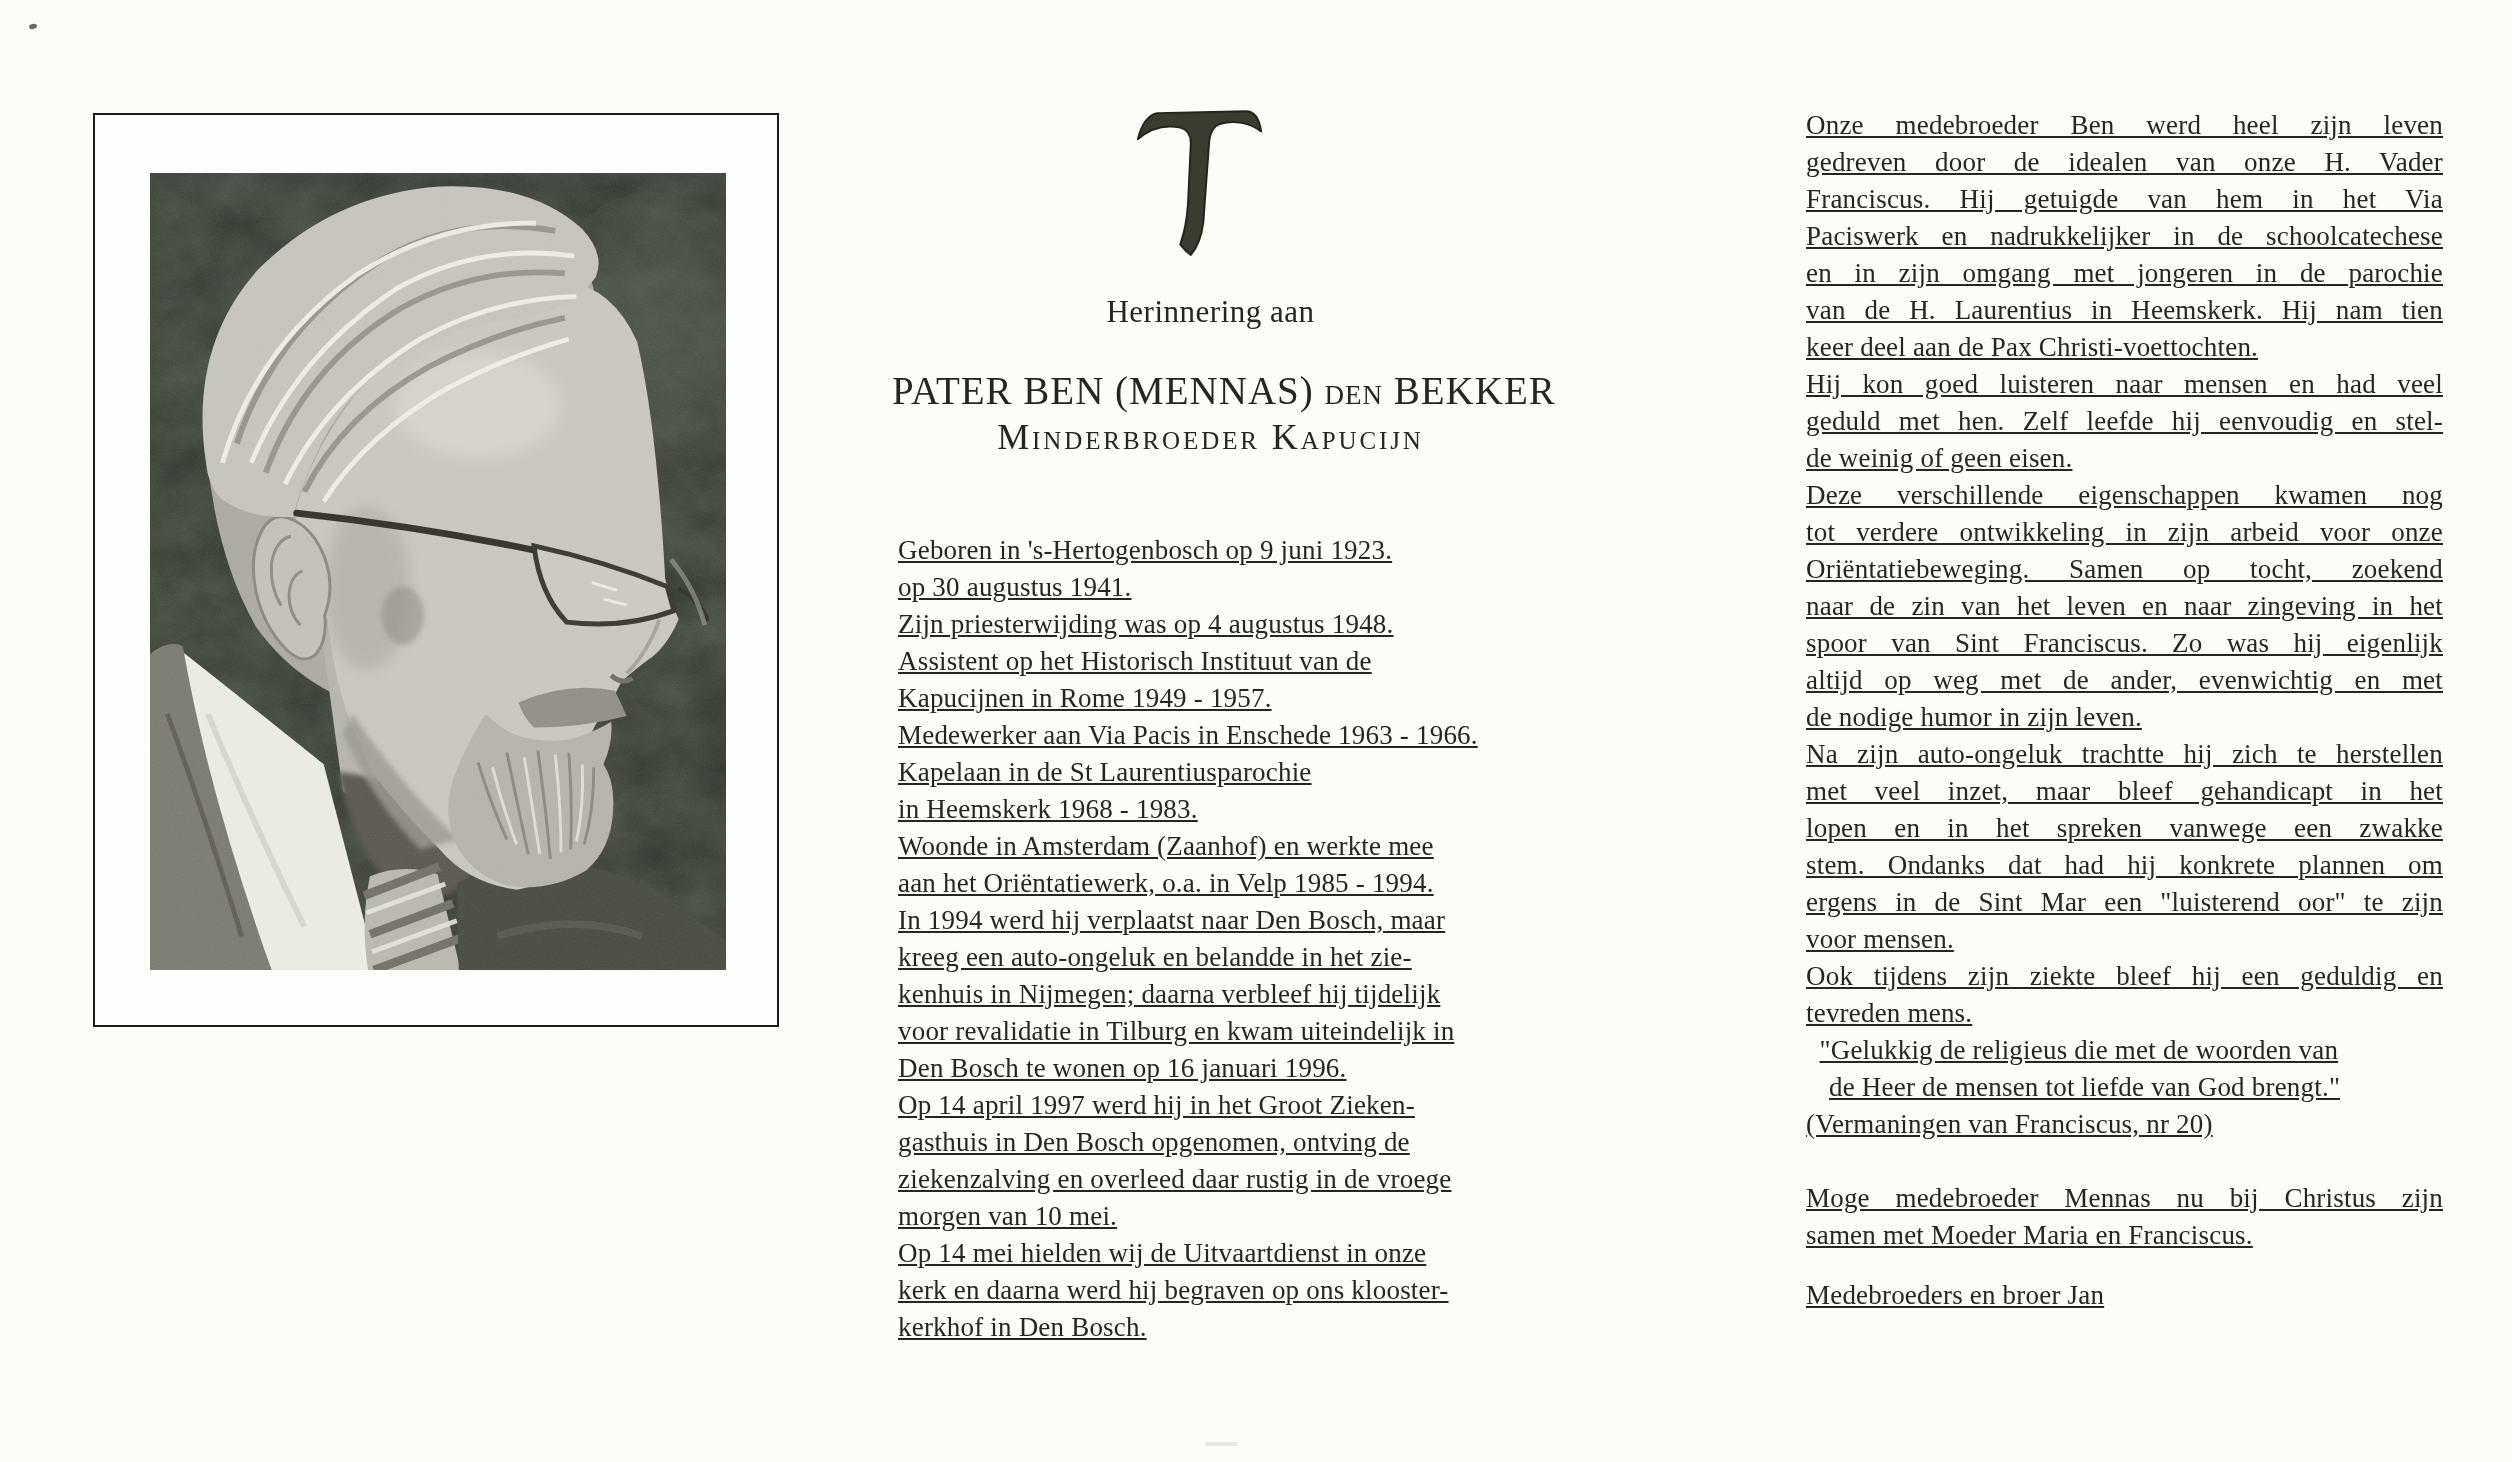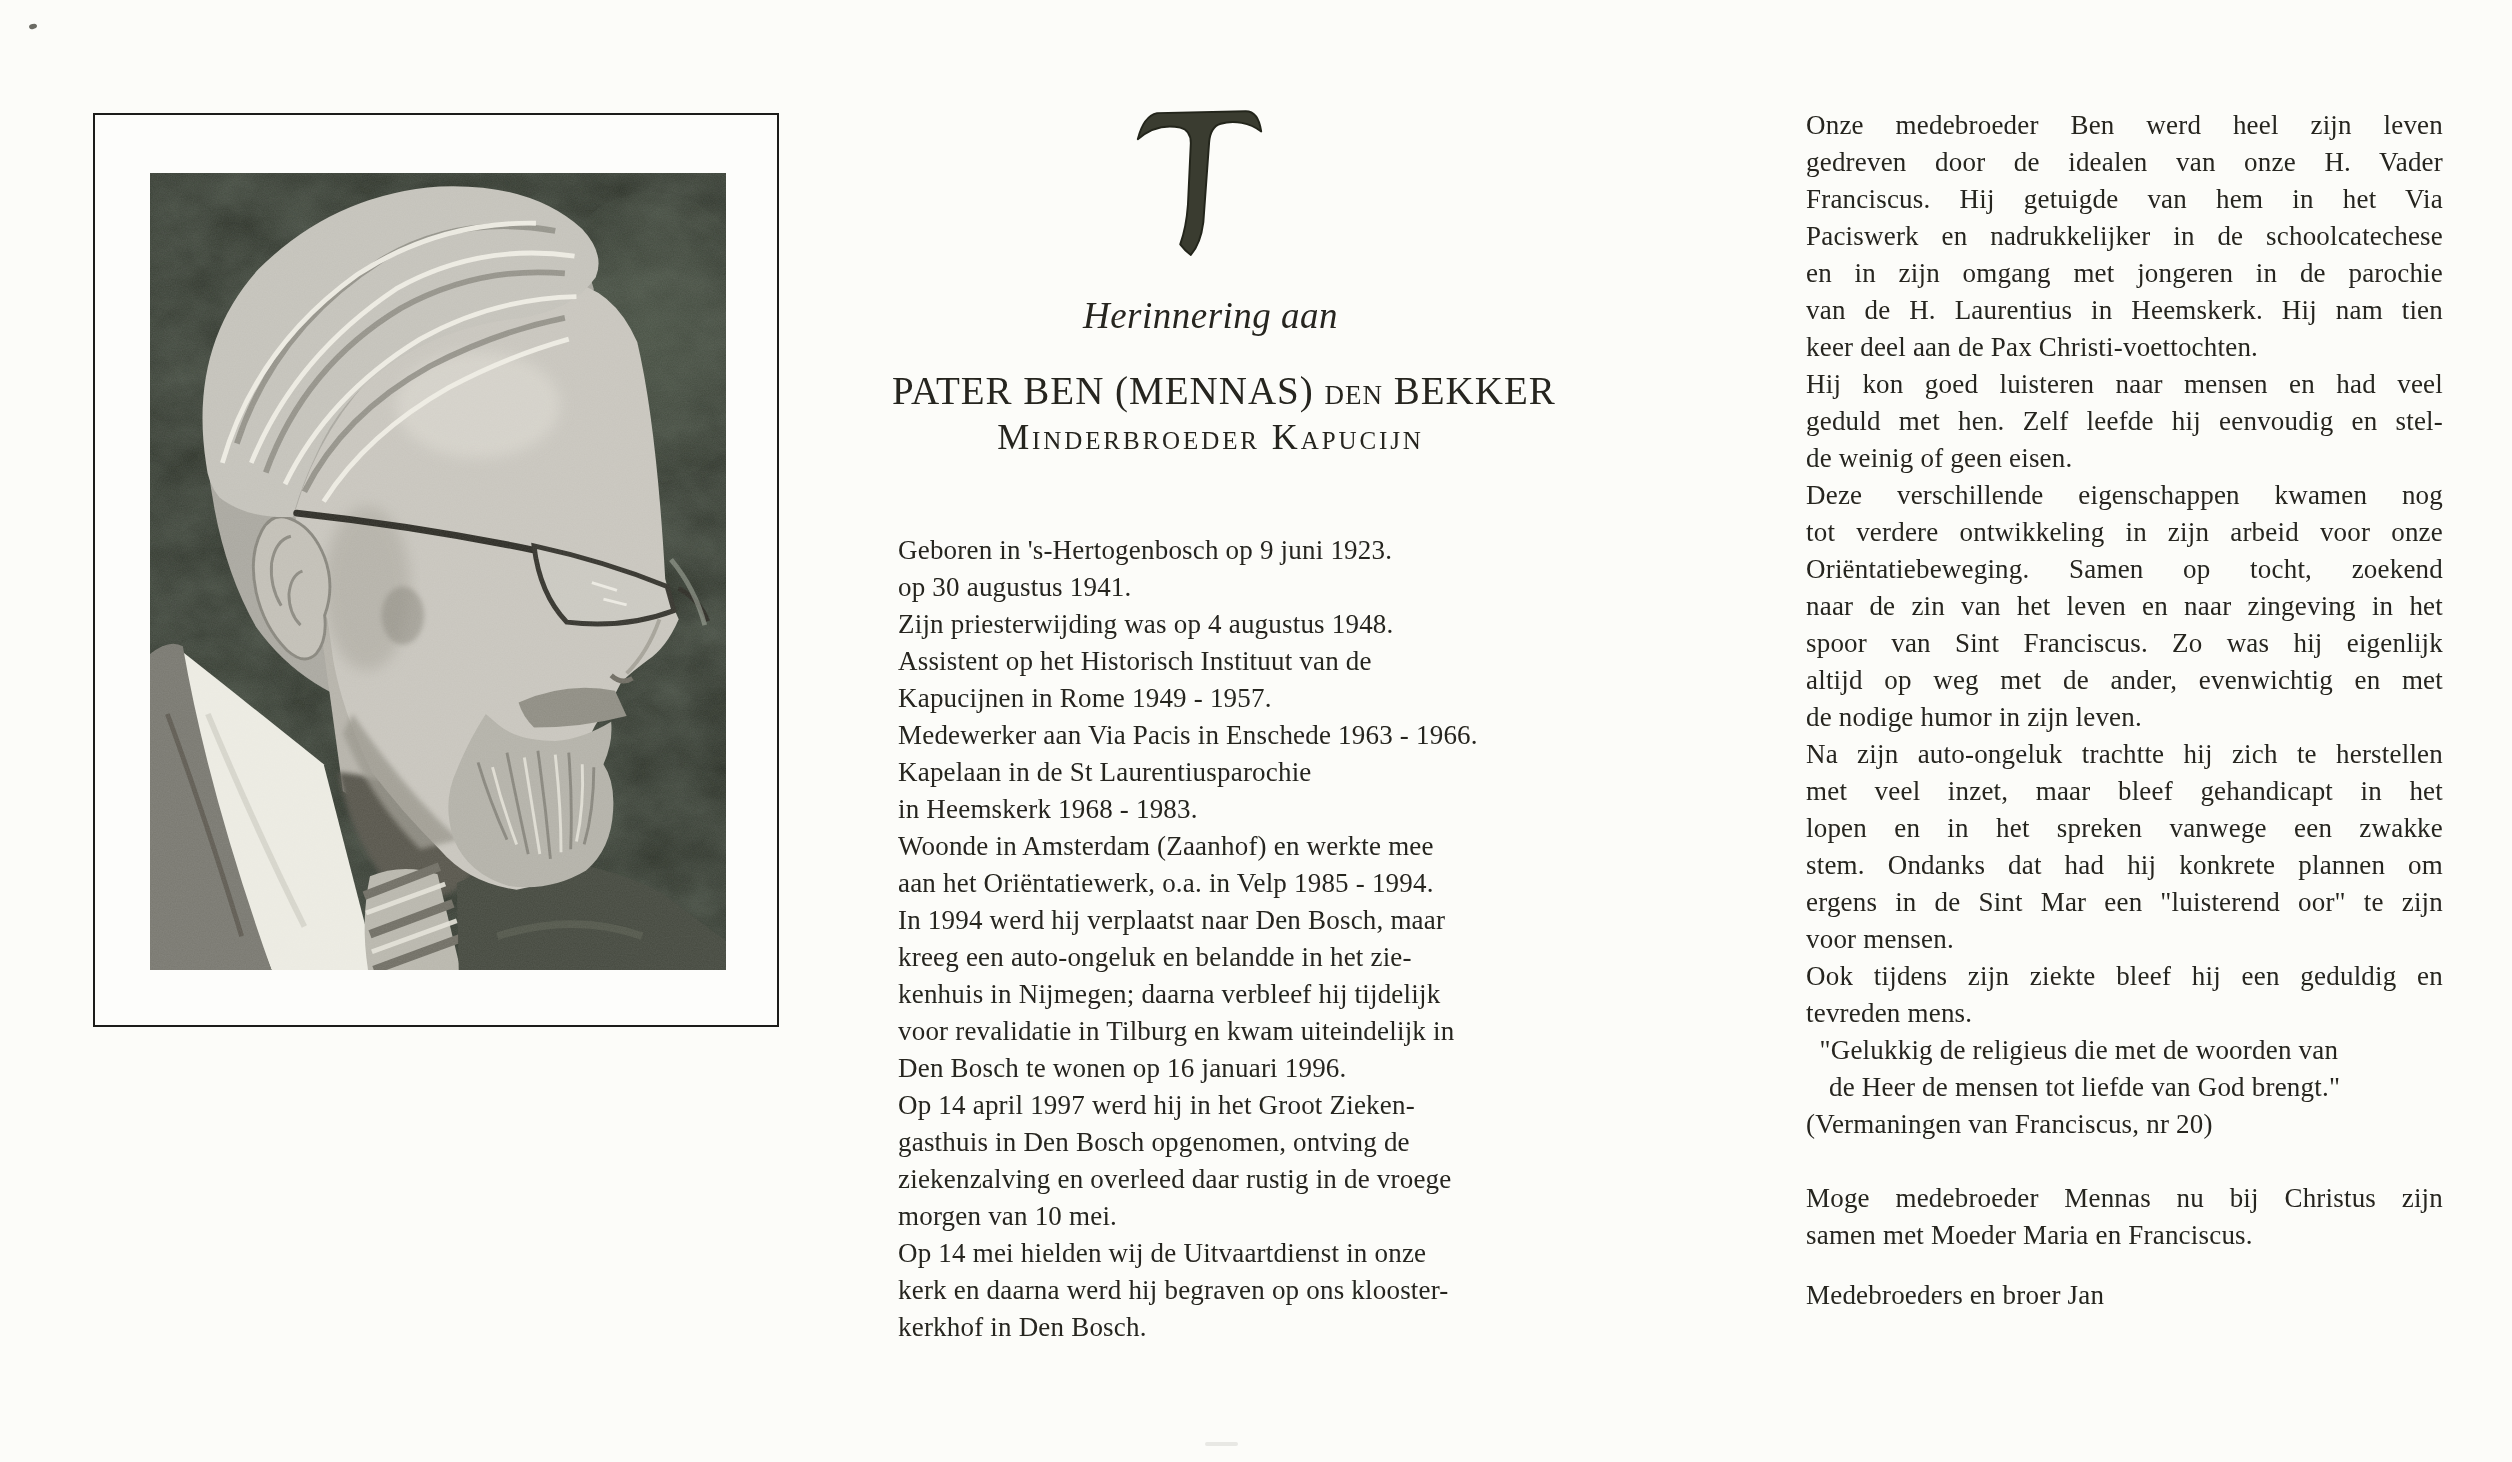--- a/index.html
+++ b/index.html
@@ -21,29 +21,29 @@
     position:absolute; left:93px; top:113px; width:682px; height:910px;
     border:2.9px solid #1c1c1a; background:#fdfdfb;
   }
   .photo-frame svg.photo { position:absolute; left:55px; top:58px; width:576px; height:797px; display:block; }
 
   
   svg.tau { position:absolute; left:1132px; top:110px; width:135px; height:150px; }
 
   
   .mid-head { position:absolute; left:892px; width:637px; text-align:center; white-space:nowrap; }
-  .herinnering { top:294px; font-size:37px; letter-spacing:0.5px;font-style:italic; }
+  .herinnering { top:294px; font-size:31px; letter-spacing:0.5px; }
   .name { top:368px; font-size:39px; font-variant:small-caps; letter-spacing:1px; }
   .subtitle { top:416px; font-size:36px; font-variant:small-caps; letter-spacing:2.9px; }
 
   
   .col { position:absolute; font-size:27px; line-height:37px; letter-spacing:0.2px; }
   .bio { left:898px; top:532px; width:637px; }
   .tribute { left:1806px; top:107px; width:637px; }
-  .ln { min-height:37px; }
+  .ln { min-height:37px;text-decoration:underline; }
   .just { text-align:justify; text-align-last:justify; }
   .right { }
   .q1 { padding-left:13.5px; }
   .q2 { padding-left:23px; }
   .gapA { margin-top:37px; }
   .gapB { margin-top:23px; }
 </style>
 </head>
 <body>
 

